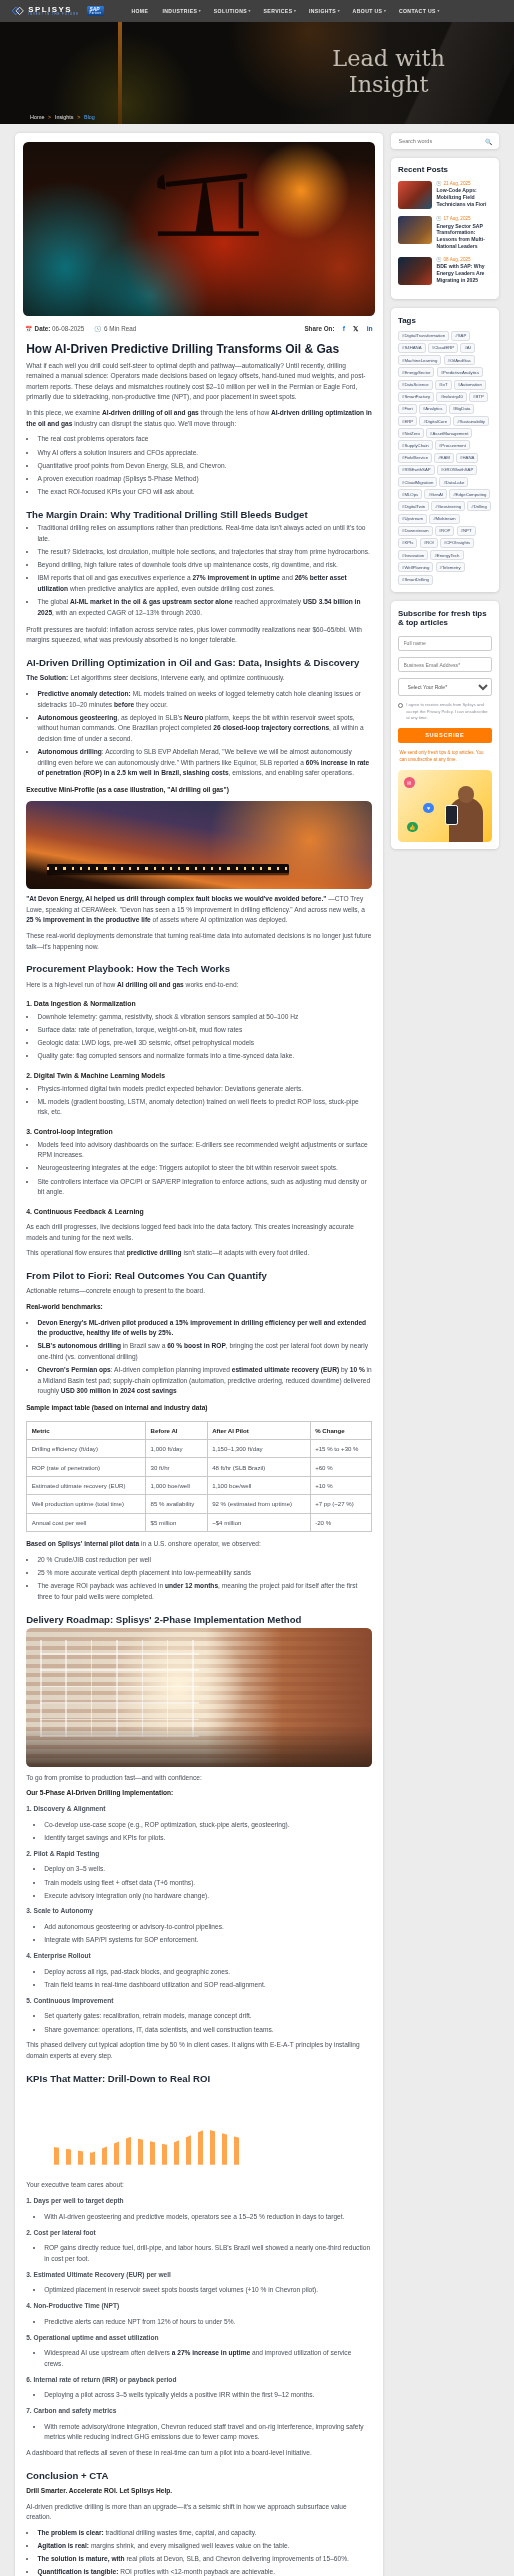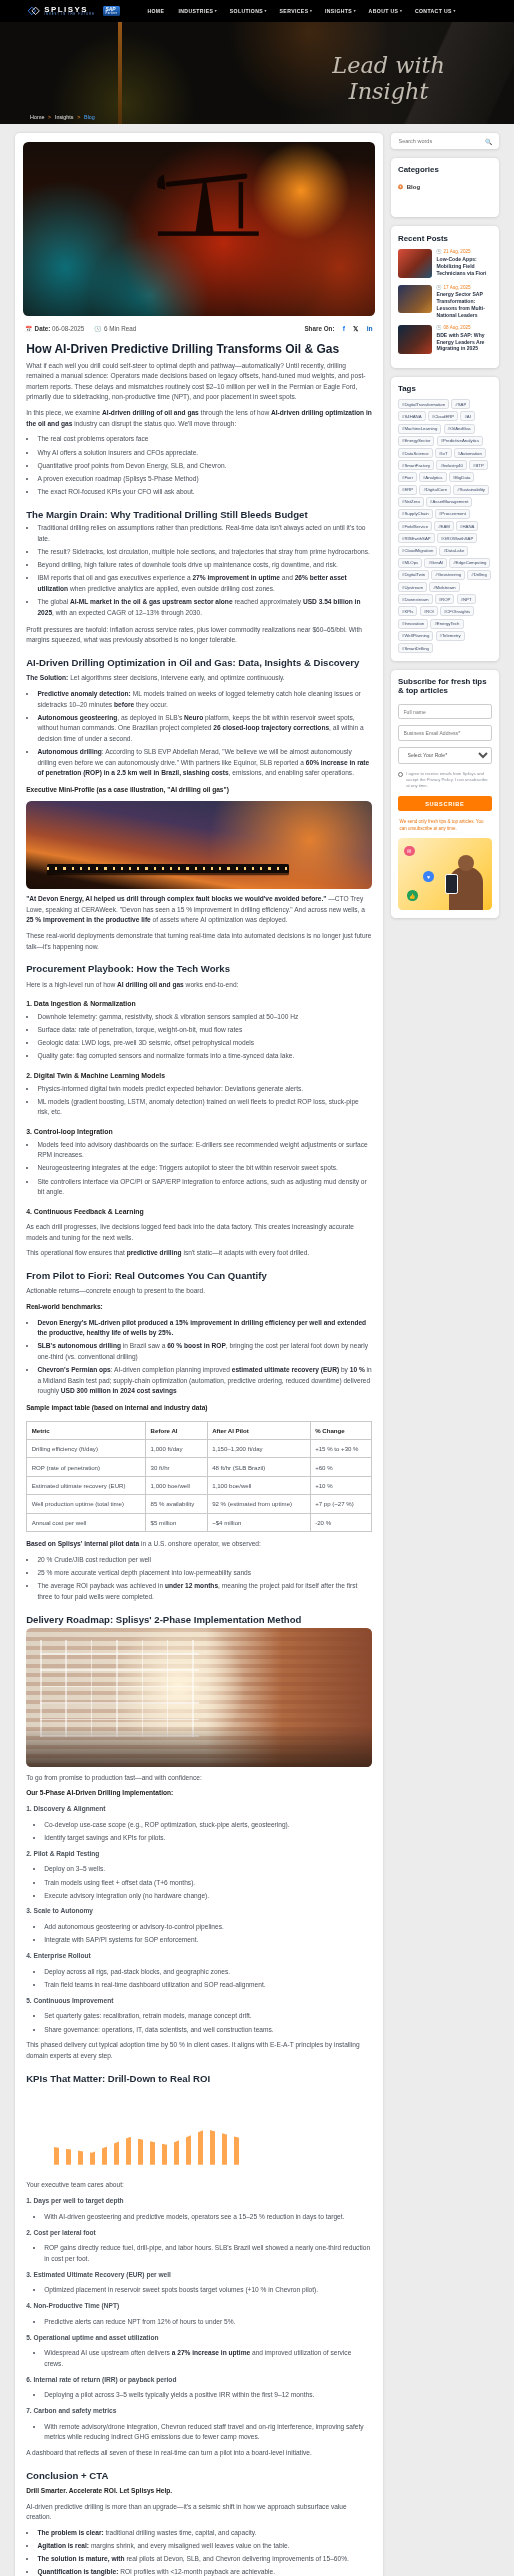--- a/index.html
+++ b/index.html
@@ -1,37 +1,37 @@
 <!DOCTYPE html>
 <html style="font-size:12px"><head>
 <meta charset="utf-8">
 <style>
   html,body{margin:0;padding:0}
   body{width:514px;background:#ececec;font-family:"Liberation Sans",sans-serif;color:#333;-webkit-font-smoothing:antialiased}
   b{color:#1f2430}
   
-  .topbar{background:#000000;height:22.4px;display:flex;align-items:center;padding:0 27px;gap:7.5px;position:relative;z-index:5}
+  .topbar{background:#404040;height:22.4px;display:flex;align-items:center;padding:0 11px;gap:7.5px;position:relative;z-index:5}
   .logo{display:flex;align-items:center;gap:3.7px;cursor:pointer}
   .logo-mark{width:13.5px;height:10.5px}
   .logo-txt{line-height:1}
   .logo-name{color:#fff;font-weight:bold;font-size:7.9px;letter-spacing:1.5px}
   .logo-tag{color:#6fa8ff;font-size:2.7px;letter-spacing:1px;margin-top:0.7px}
   .sap-badge{background:linear-gradient(180deg,#2f7de0,#0f3f7e);color:#fff;font-weight:bold;font-size:4.9px;font-style:italic;border-radius:1.5px;padding:1.5px 3px 0.7px;line-height:1}
   .sap-badge small{display:block;font-style:normal;font-size:2.6px;color:#cfe3ff;letter-spacing:0.4px}
   .nav{display:flex;gap:12.7px;margin-left:19.5px}
   .nav-item{color:#e8e8e8;font-size:5.1px;font-weight:bold;letter-spacing:0.4px;cursor:pointer;display:flex;gap:1.5px;align-items:center}
   .nav-item .arr{font-size:3.7px;color:#bbb}
   
   .hero{height:102px;position:relative;overflow:hidden;background:
     radial-gradient(circle at 24% 80%,rgba(120,110,20,.35),transparent 18%),
     radial-gradient(circle at 60% 10%,rgba(200,110,30,.25),transparent 25%),
     linear-gradient(100deg,#0d0c0a 55%,#1a1713 70%,#0e0d0b);}
   .hero:before{content:"";position:absolute;left:118px;top:0;width:3.7px;height:100%;background:linear-gradient(180deg,#b96a1a,#5a3208);opacity:.8}
   .hero:after{content:"";position:absolute;right:-30px;top:-15px;width:195px;height:165px;background:linear-gradient(115deg,transparent 40%,rgba(120,110,105,.18) 41%,rgba(60,55,50,.12) 70%,transparent 71%)}
-  .hero-title{position:absolute;right:69px;top:31px;text-align:center;font-family:"DejaVu Serif",serif;font-style:italic;color:rgba(216,210,198,.88);font-size:22.4px;line-height:1.15;z-index:2}
+  .hero-title{position:absolute;right:69px;top:24px;text-align:center;font-family:"DejaVu Serif",serif;color:rgba(216,210,198,.88);font-size:22.4px;line-height:1.15;z-index:2}
   .crumb{position:absolute;left:30px;bottom:4.5px;font-size:5.4px;z-index:3}
   .crumb a{color:#e5e5e5;text-decoration:none;cursor:pointer}
   .crumb .sep{color:#ff9a2a;margin:0 2.2px}
   .crumb .cur{color:#4da3ff}
   
   .layout{display:flex;gap:7.5px;padding:9px 15px 12px;align-items:flex-start}
   .card{background:#fff;border-radius:4.5px;box-shadow:0 0.7px 3px rgba(0,0,0,.12)}
   .main-card{width:368px;padding:8.2px 8.2px 12px;box-sizing:border-box}
   .aside{flex:1;min-width:0}
   
@@ -431,30 +431,20 @@
     </div>
 
   </div>
 
   <div class="aside">
     <div class="search-wrap">
       <input placeholder="Search words" style="">
       <span class="search-ic">🔍</span>
     </div>
 
-    <div class="sb-card">
-      <div class="sb-title">Categories</div>
-      <div>
-
-          <div class="cat-item">
-            <span class="cat-ic">❂</span>
-            <span>Blog</span>
-          </div>
-        </div>
-    </div>
 
     <div class="sb-card">
       <div class="sb-title">Recent Posts</div>
       <div>
 
           <div class="rp-item">
             <div class="thumb"></div>
             <div>
               <div class="rp-date">🕓 <span>21 Aug, 2025</span></div>
               <div class="rp-title">Low-Code Apps: Mobilizing Field Technicians via Fiori</div>

